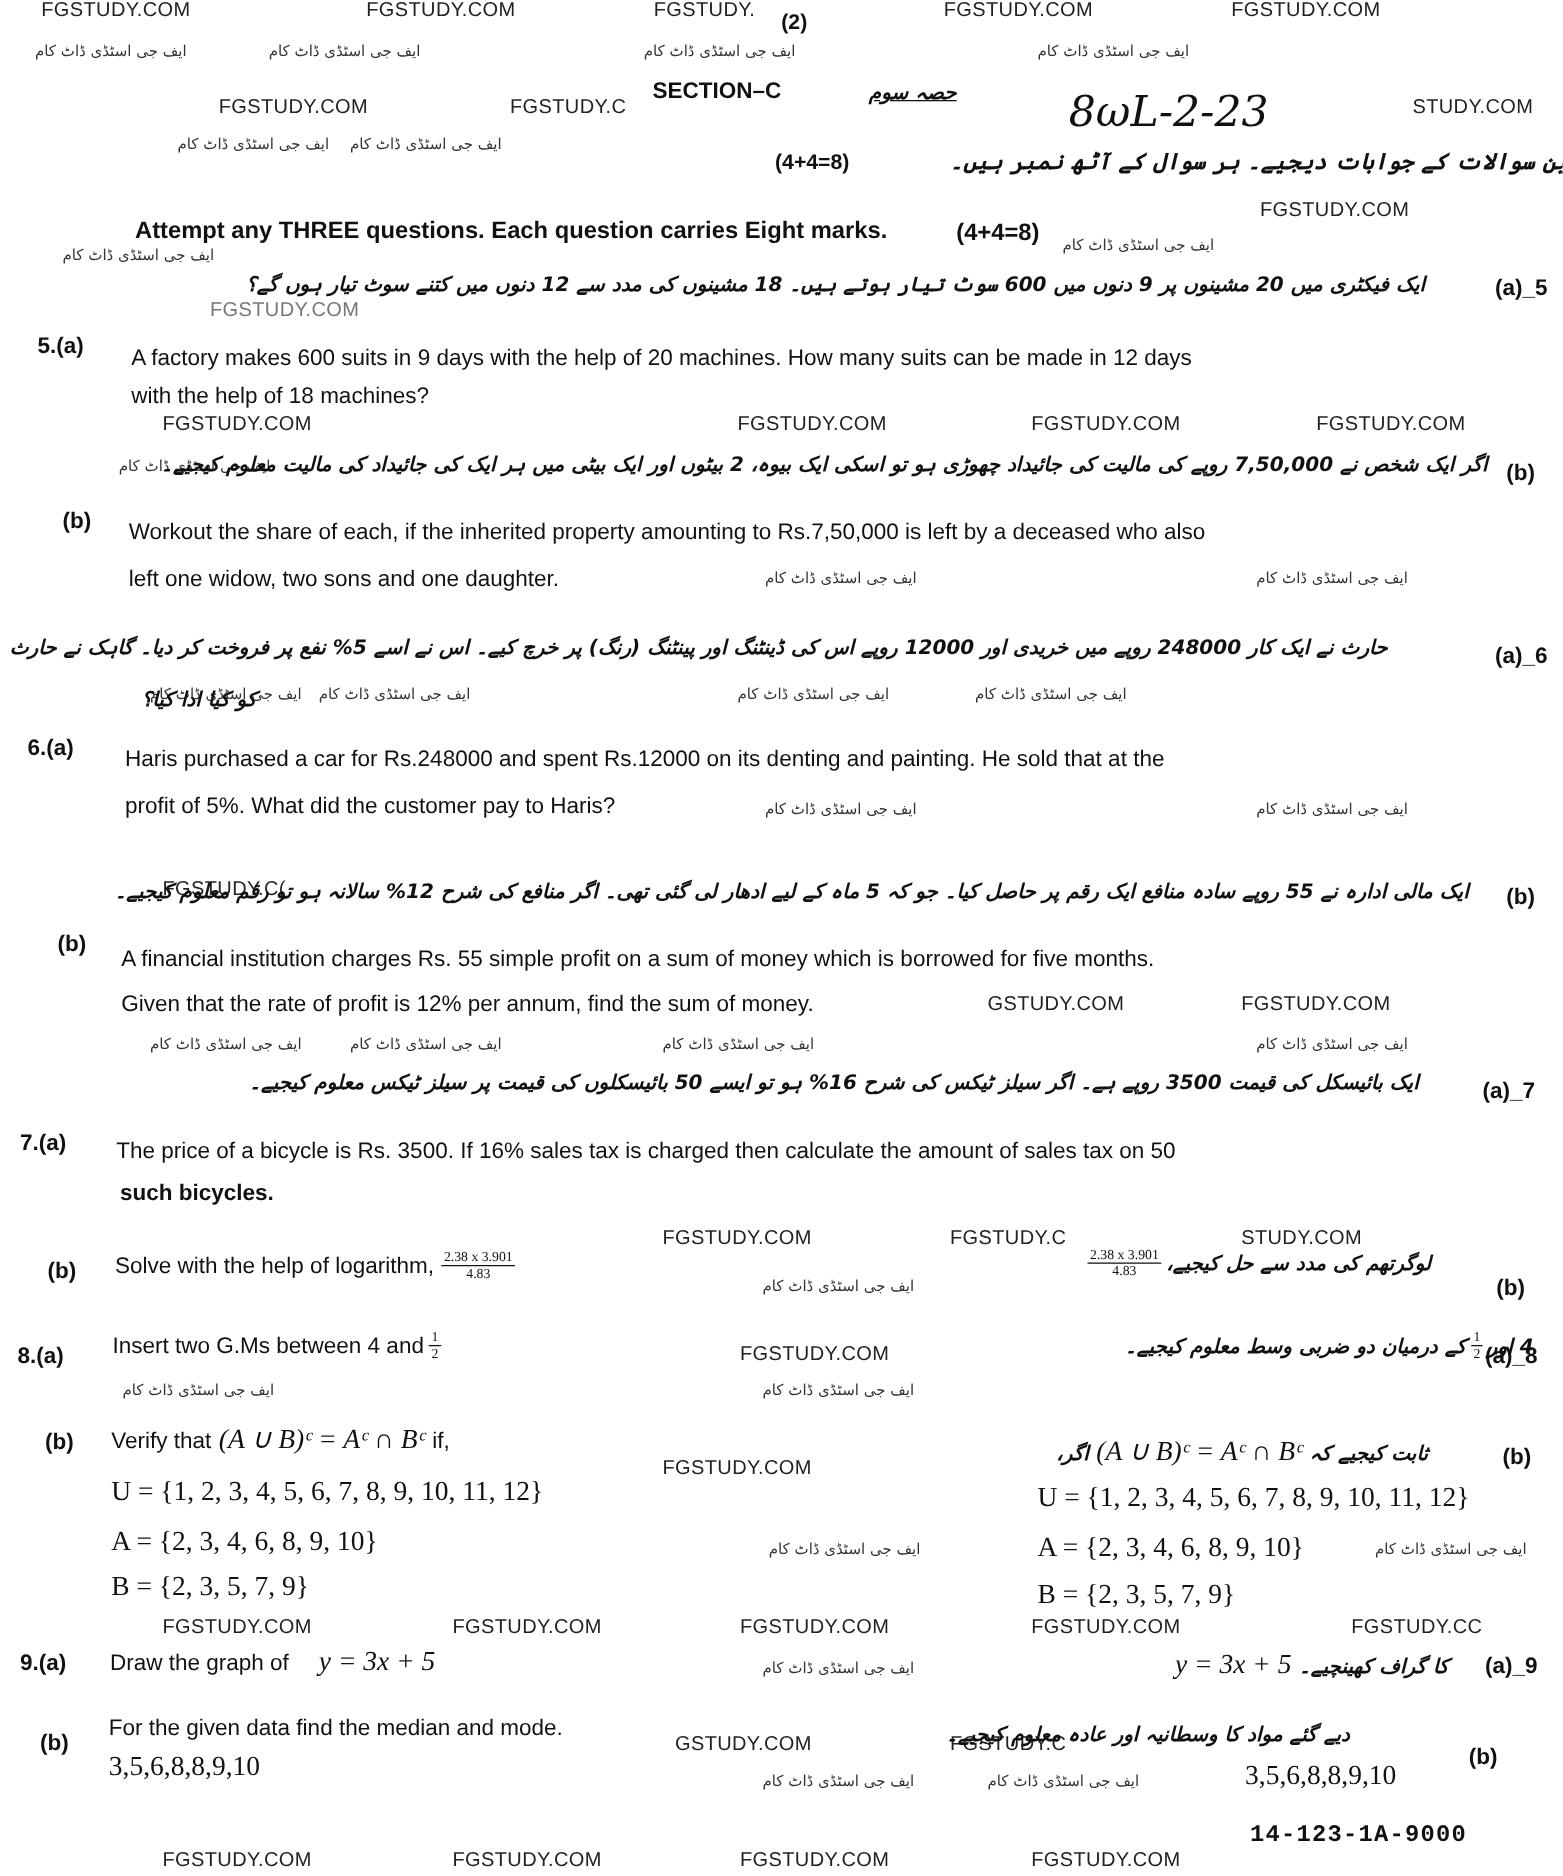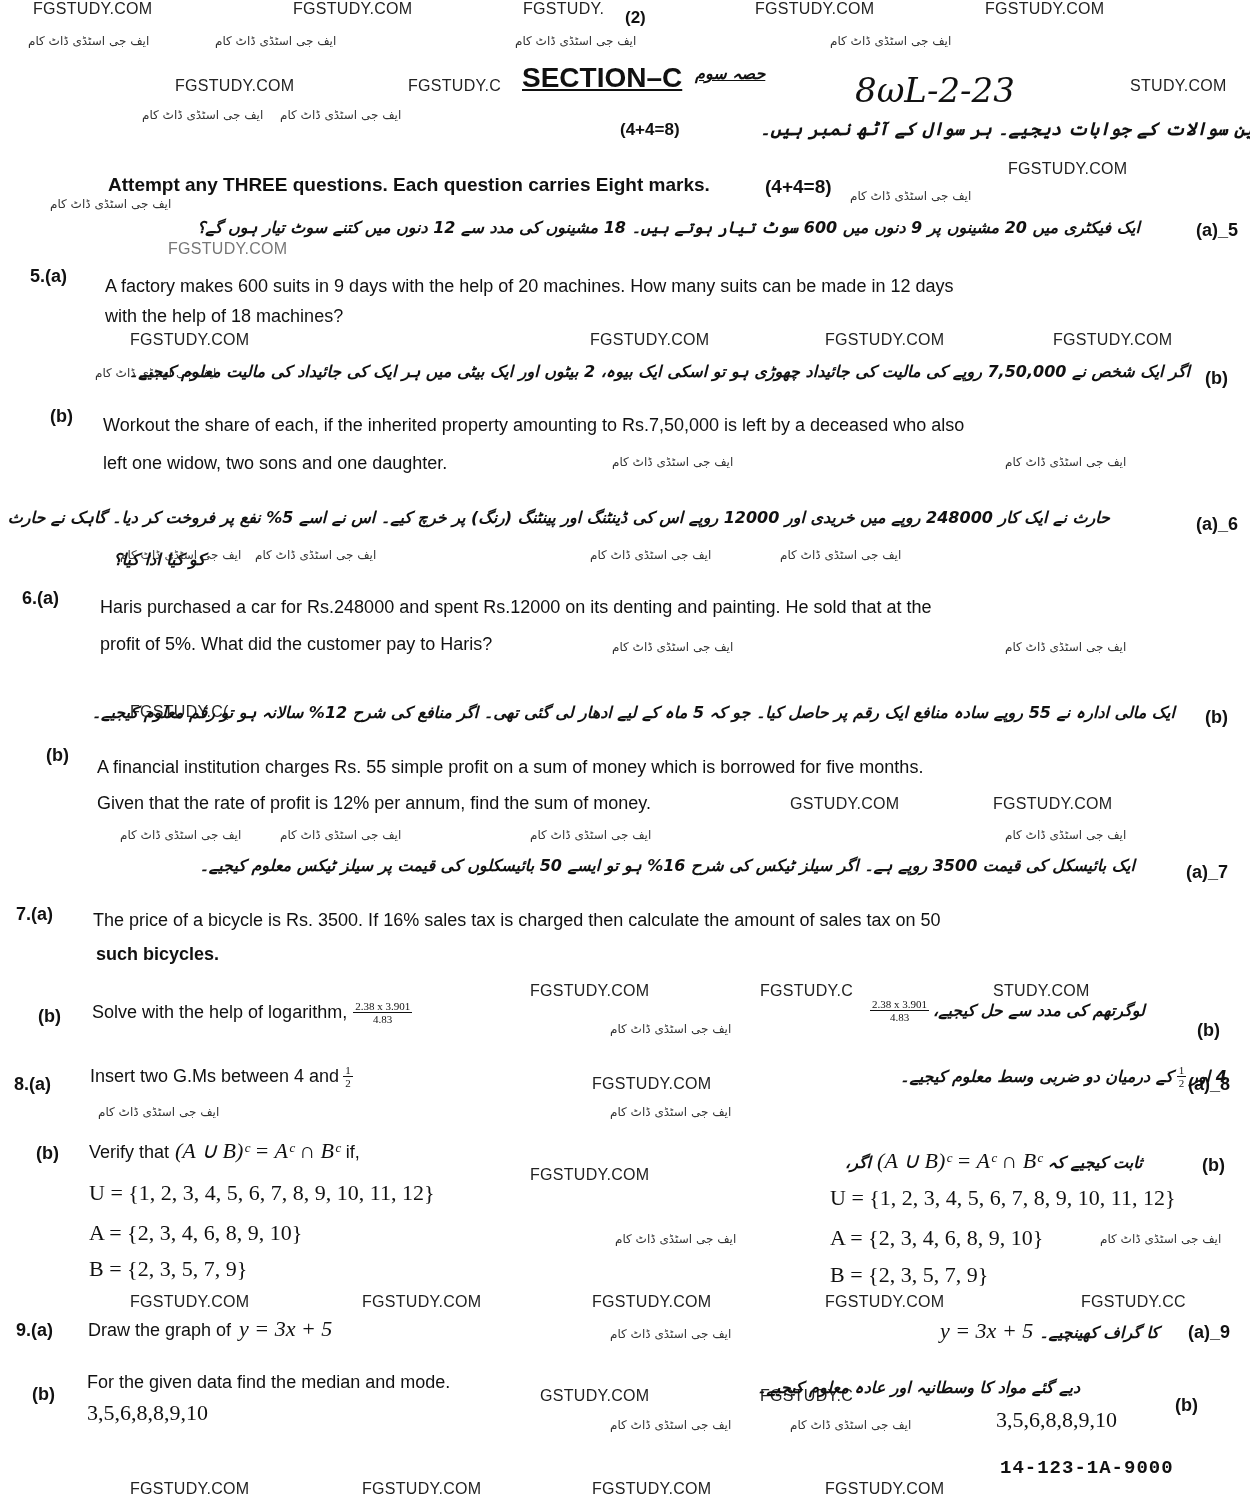--- a/index.html
+++ b/index.html
@@ -6,21 +6,21 @@
   body { width:1250px; height:1501px; position:relative; overflow:hidden; color:#111; font-family:"Liberation Sans", sans-serif; }
   .abs { position:absolute; white-space:nowrap; }
   .wm { font-family:"Liberation Sans", sans-serif; font-size:16px; color:#222; letter-spacing:0.3px; }
   .wm-ur { font-family:"DejaVu Sans", sans-serif; font-size:12px; color:#333; direction:rtl; }
   .en { font-family:"Liberation Sans", sans-serif; font-size:18px; color:#111; }
   .qno { font-family:"Liberation Sans", sans-serif; font-size:18px; font-weight:bold; color:#111; }
   .ur { font-family:"DejaVu Sans", sans-serif; font-size:16px; color:#111; direction:rtl; font-weight:bold; font-style:italic; }
   .math { font-family:"Liberation Serif", serif; font-size:22px; color:#111; }
   .frac { display:inline-flex; flex-direction:column; align-items:center; vertical-align:middle; font-family:"Liberation Serif", serif; font-size:11px; line-height:1.1; }
   .frac .num { border-bottom:1.5px solid #111; padding:0 2px; }
-  .section-title { font-family:"Liberation Sans", sans-serif; font-size:28px; font-weight:900; text-decoration:underline; }
+  .section-title { font-family:"Liberation Sans", sans-serif; font-size:18px; font-weight:900; }
   .handwritten { font-family:"DejaVu Serif", serif; font-size:34px; font-style:italic; color:#111; }
   .code { font-family:"Liberation Mono", monospace; font-size:19px; font-weight:bold; letter-spacing:1px; }
 </style>
 </head>
 <body>
 
 <div>
   <span class="abs wm" style="left:33px;top:0px;">FGSTUDY.COM</span>
   <span class="abs wm" style="left:293px;top:0px;">FGSTUDY.COM</span>
   <span class="abs wm" style="left:523px;top:0px;">FGSTUDY.</span>
@@ -195,21 +195,21 @@
     <span class="ur">اگر،</span>
   </span>
   <span class="abs qno" style="right:25px;top:1155px;">(b)</span>
   <span class="abs math" style="left:830px;top:1185px;">U = {1, 2, 3, 4, 5, 6, 7, 8, 9, 10, 11, 12}</span>
   <span class="abs math" style="left:830px;top:1225px;">A = {2, 3, 4, 6, 8, 9, 10}</span>
   <span class="abs math" style="left:830px;top:1262px;">B = {2, 3, 5, 7, 9}</span>
 </section>
 
 <section>
   <span class="abs qno" style="left:16px;top:1320px;">9.(a)</span>
-  <span class="abs en" style="left:88px;top:1316px;display:flex;align-items:baseline;gap:8px;">
+  <span class="abs en" style="left:88px;top:1316px;display:flex;align-items:baseline;gap:24px;">
     <span>Draw the graph of</span>
     <span class="math" style="font-style:italic;">y = 3x + 5</span>
   </span>
   <span class="abs" style="left:940px;top:1318px;display:flex;align-items:baseline;gap:6px;direction:rtl;">
     <span class="ur">کا گراف کھینچیے۔</span>
     <span class="math" style="font-style:italic;direction:ltr;">y = 3x + 5</span>
   </span>
   <span class="abs qno" style="right:20px;top:1322px;direction:ltr;">(a)_9</span>
 
   <span class="abs qno" style="left:32px;top:1384px;">(b)</span>

